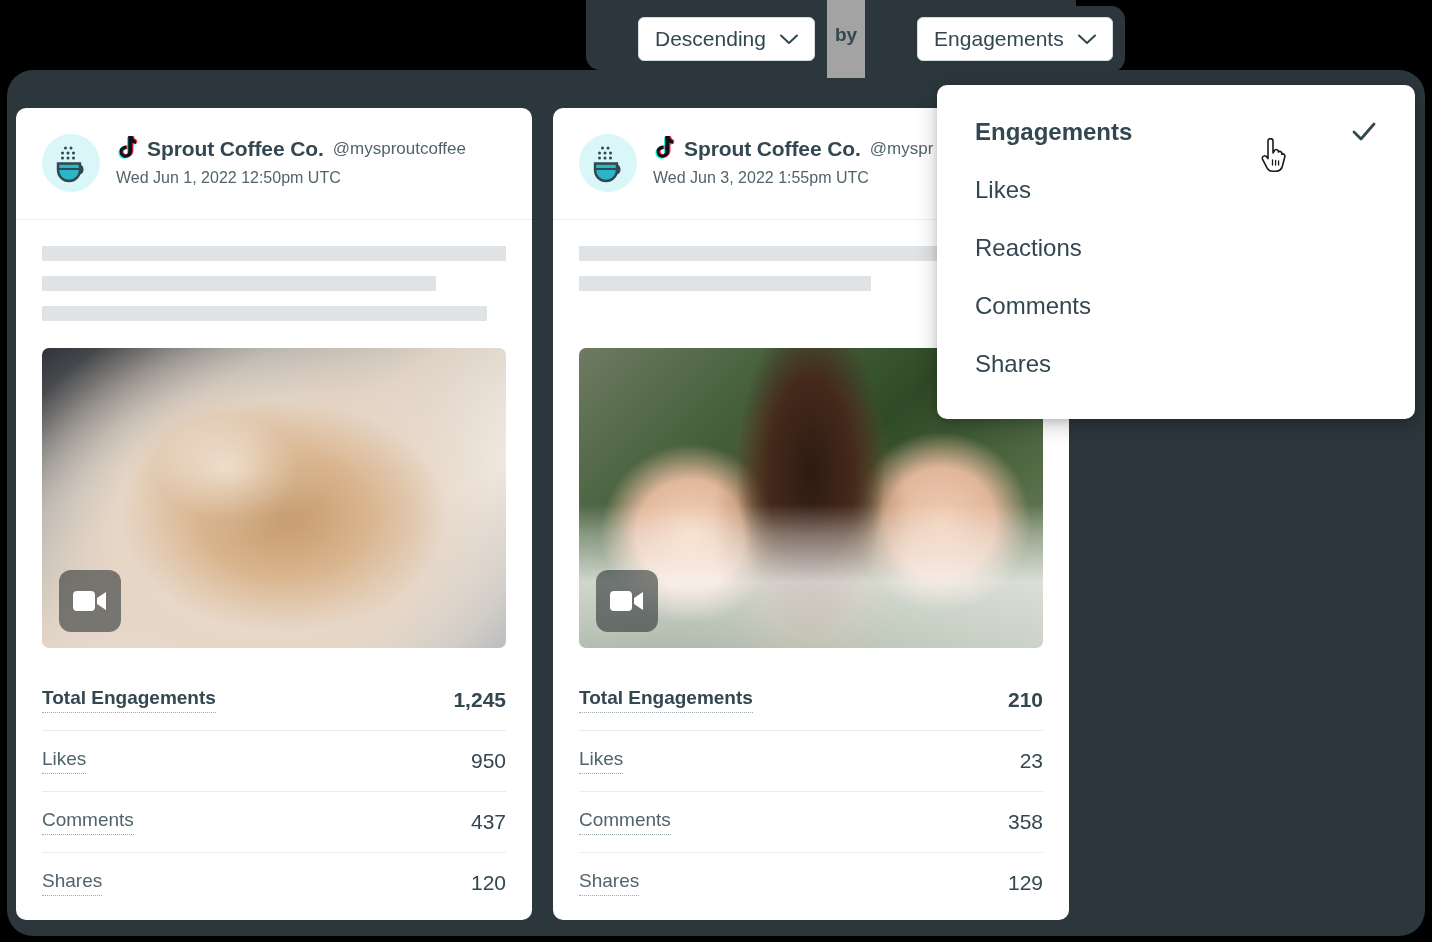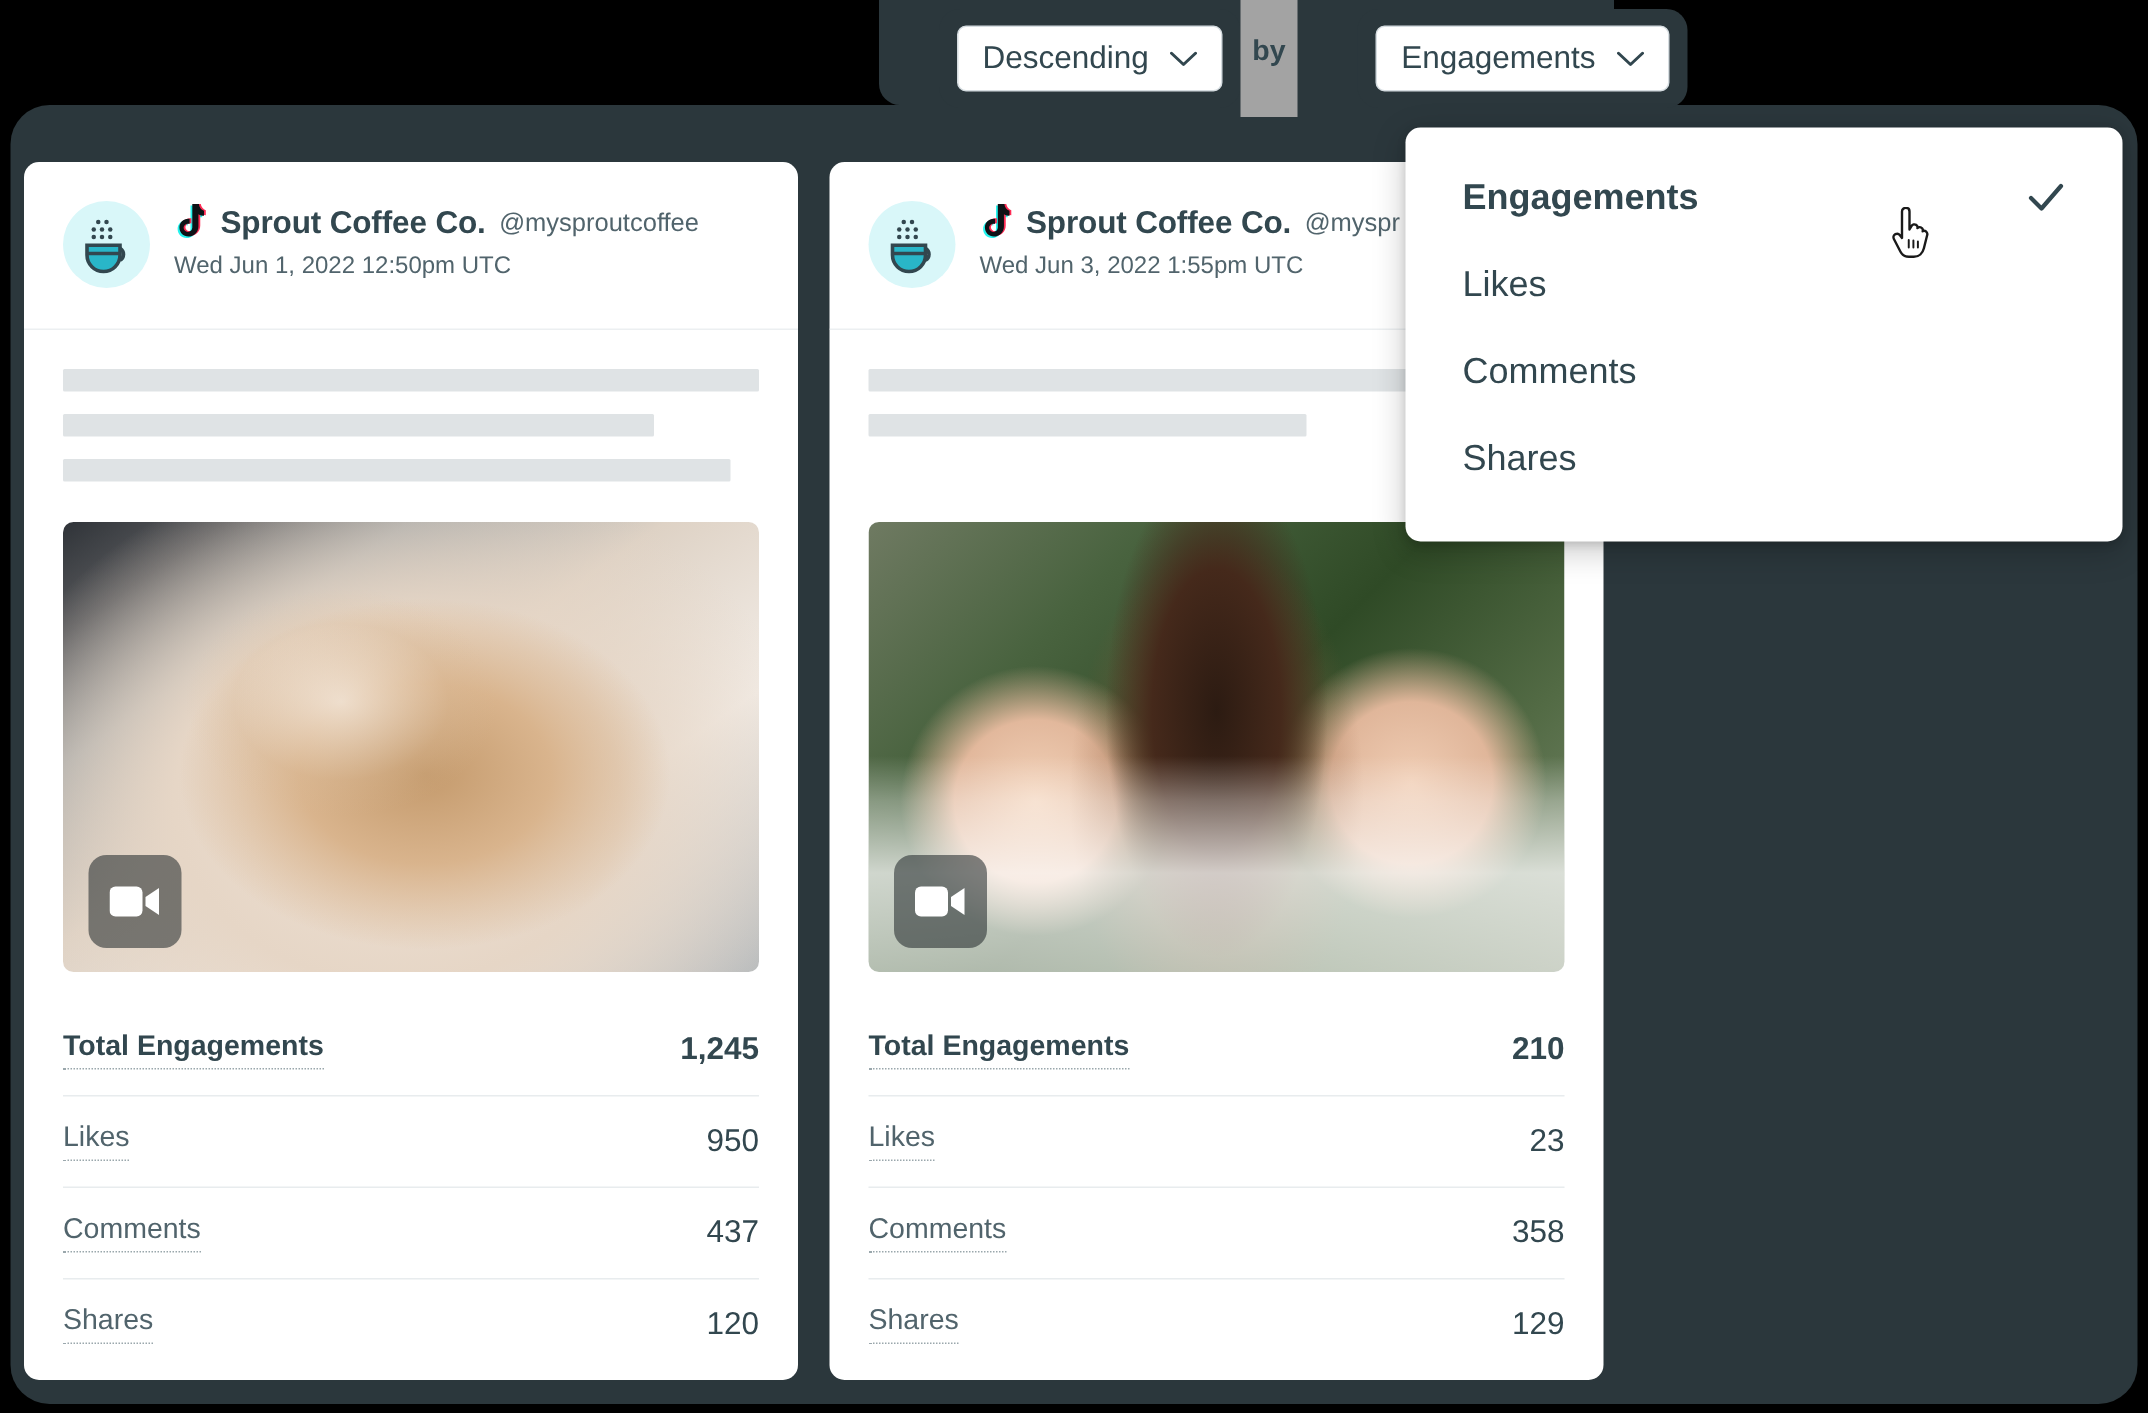--- a/index.html
+++ b/index.html
@@ -438,20 +438,23 @@
   <div class="dd-item selected">
     <span>Engagements</span>
     <svg class="dd-check" viewBox="0 0 26 26">
       <path d="M3 13 L10 20 L23 5" fill="none" stroke="#32474f" stroke-width="2.8" stroke-linecap="round" stroke-linejoin="round"></path>
     </svg>
   </div>
   <div class="dd-item">
     <span>Likes</span>
   </div>
   <div class="dd-item">
+    <span>Reactions</span>
+  </div>
+  <div class="dd-item">
     <span>Comments</span>
   </div>
   <div class="dd-item">
     <span>Shares</span>
   </div>
 </div>
 
 <svg class="cursor" viewBox="0 0 30 38">
   <path d="M10 3 C10 1.4 11.4 0.6 12.6 0.6 C13.8 0.6 15 1.4 15 3 L15 15 L16.4 12.6 C17 11.6 18.4 11.3 19.4 11.9 C20.2 12.4 20.5 13.2 20.3 14 L20.3 14 C21.2 13.2 22.6 13.3 23.4 14.2 C23.9 14.8 24 15.5 23.8 16.2 C24.7 15.7 25.9 16 26.5 16.9 C26.9 17.5 27 18.1 26.8 18.7 L24.6 27.5 C23.8 30.8 21.3 33.2 17.9 33.2 L14.6 33.2 C12.2 33.2 10.1 31.9 9 29.8 L4.6 21.3 C4 20.1 4.4 18.7 5.6 18.1 C6.6 17.6 7.8 17.8 8.5 18.7 L10 20.6 Z" fill="#ffffff" stroke="#1a1a1a" stroke-width="1.6" stroke-linejoin="round"></path>
   <path d="M14.5 22 L14.5 27 M17.6 22.3 L17.6 27 M20.6 23 L20.6 27" stroke="#1a1a1a" stroke-width="1.3" fill="none" stroke-linecap="round"></path>

